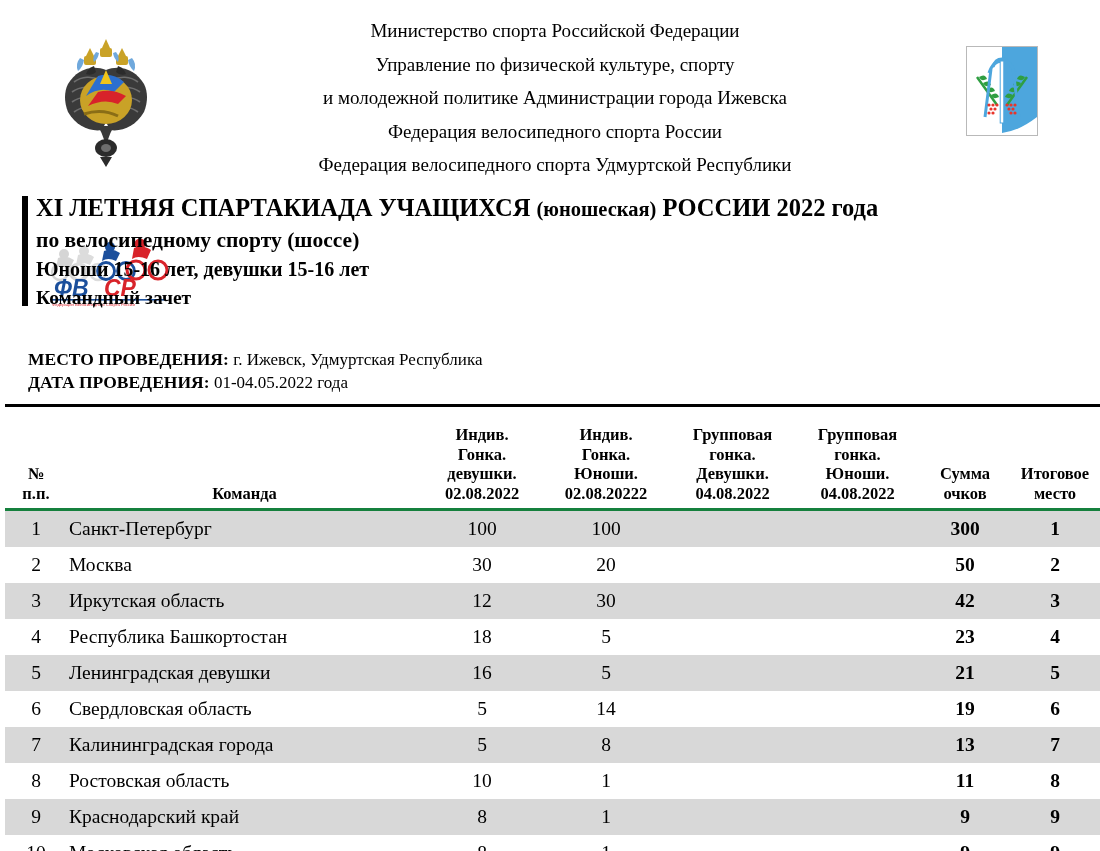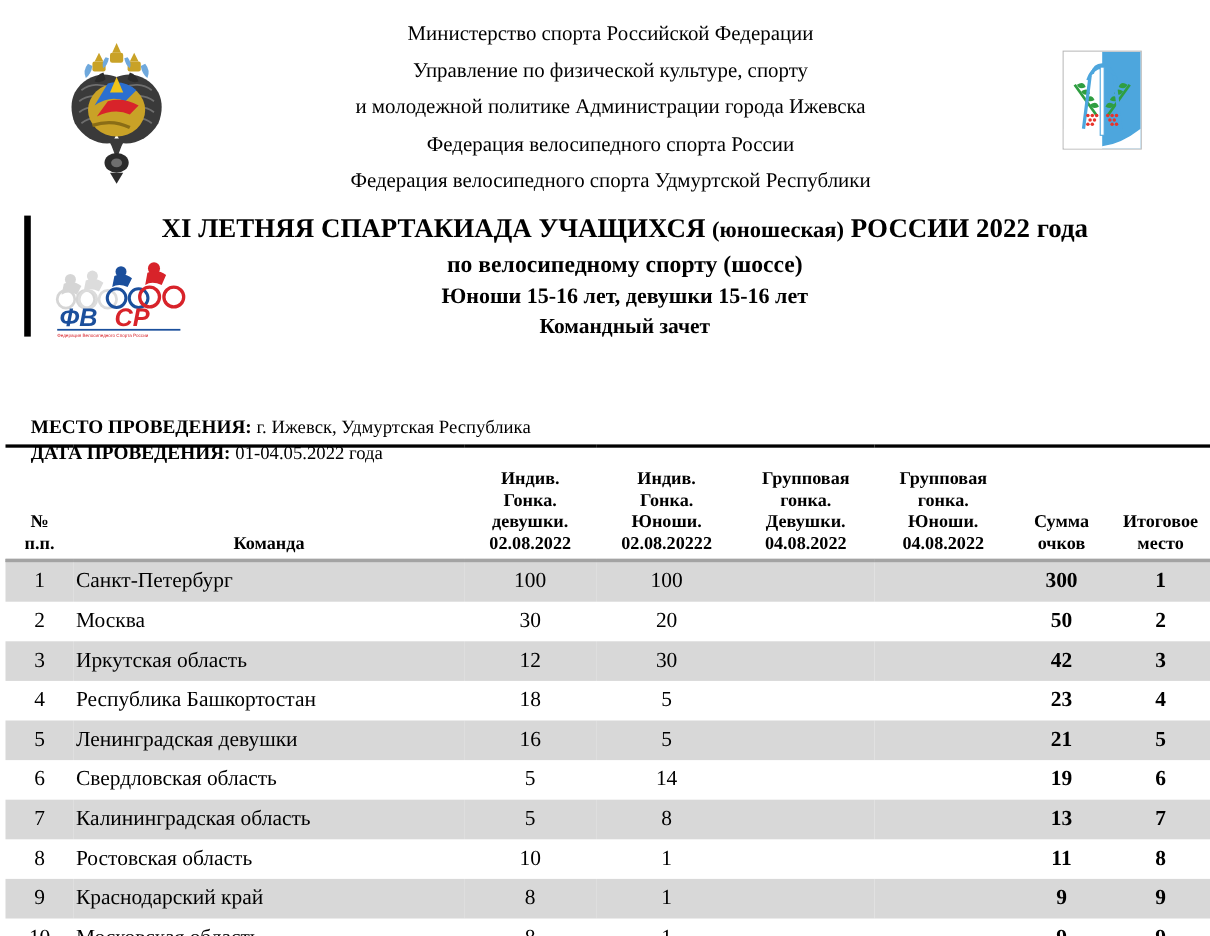--- a/index.html
+++ b/index.html
@@ -66,24 +66,23 @@
   }
   .fvsr-logo {
     position: absolute;
     left: 48px;
     top: 36px;
     width: 128px;
     height: 84px;
   }
   .title-lines {
     position: absolute;
-    left: 48px;
+    left: 36px;
     top: 4px;
     width: 1040px;
-    text-align: center;
   }
   .title-main {
     font-size: 24.5px;
     font-weight: bold;
     line-height: 32px;
     white-space: nowrap;
   }
   .title-main .small {
     font-size: 20.5px;
   }
@@ -105,21 +104,20 @@
     line-height: 28px;
     white-space: nowrap;
   }
 
   
   .meta {
     position: absolute;
     left: 28px;
     top: 348px;
     width: 1040px;
-    margin-top: 29px;
   }
   .meta-line {
     font-size: 17.5px;
     line-height: 22px;
     white-space: nowrap;
   }
   .meta-label {
     font-weight: bold;
     font-size: 17.5px;
   }
@@ -144,21 +142,21 @@
   table.results thead th {
     font-size: 16.5px;
     font-weight: bold;
     line-height: 19.5px;
     vertical-align: bottom;
     padding: 0 2px 5px 2px;
     text-align: center;
   }
   thead tr.headrow th {
     border-top: 3px solid #000000;
-    border-bottom: 3px solid #a3a3a3;
+    border-bottom: 3px solid #15803d;
     padding-top: 6px;
     height: 90px;
   }
   th.c-num   { width: 62px; }
   th.c-team  { width: 355px; text-align: center; }
   th.c-v1    { width: 120px; }
   th.c-v2    { width: 128px; }
   th.c-v3    { width: 125px; }
   th.c-v4    { width: 125px; }
   th.c-sum   { width: 90px; }
@@ -468,21 +466,21 @@
           <td class="t-team">Свердловская область</td>
           <td class="t-val">5</td>
           <td class="t-val">14</td>
           <td class="t-val"></td>
           <td class="t-val"></td>
           <td class="t-sum">19</td>
           <td class="t-place">6</td>
         </tr>
         <tr class="alt">
           <td class="t-num">7</td>
-          <td class="t-team">Калининградская область</td>
+          <td class="t-team">Калининградская города</td>
           <td class="t-val">5</td>
           <td class="t-val">8</td>
           <td class="t-val"></td>
           <td class="t-val"></td>
           <td class="t-sum">13</td>
           <td class="t-place">7</td>
         </tr>
         <tr>
           <td class="t-num">8</td>
           <td class="t-team">Ростовская область</td>

